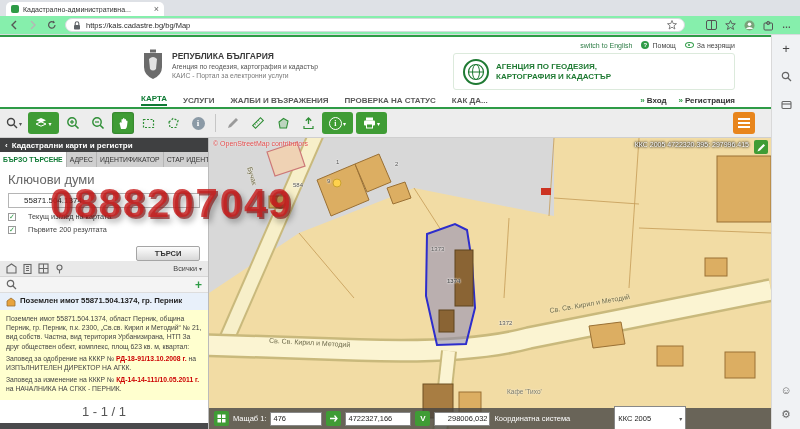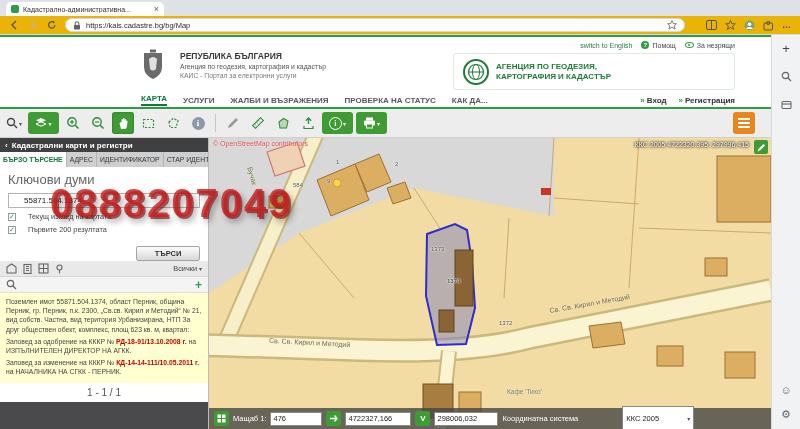--- a/index.html
+++ b/index.html
@@ -7,39 +7,39 @@
   body { font-family: "Liberation Sans", "DejaVu Sans", sans-serif; background:#fff; }
   .screen { position:relative; width:800px; height:429px; overflow:hidden; background:#fff; }
 
   
   .chrome { position:absolute; left:0; top:0; width:800px; height:35px; }
   .tabstrip { height:16px; background:#dee1e6; display:flex; align-items:flex-end; padding-left:6px; }
   .tab { width:158px; height:14px; background:#fff; border-radius:5px 5px 0 0; display:flex; align-items:center; gap:4px; padding:0 5px; }
   .favicon { width:8px; height:8px; border-radius:2px; background:#2e9b46; flex:none; }
   .tab-title { font-size:7px; color:#333; white-space:nowrap; overflow:hidden; flex:1; }
   .tab-close { font-size:9px; color:#666; line-height:8px; cursor:default; }
-  .addressbar { height:19px; background:#eab308; border-bottom:1px solid #d8dbde; display:flex; align-items:center; padding:0 8px; gap:7px; }
+  .addressbar { height:19px; background:#86efac; border-bottom:1px solid #d8dbde; display:flex; align-items:center; padding:0 8px; gap:7px; }
   .nav-ico { width:12px; height:12px; flex:none; display:flex; align-items:center; justify-content:center; }
   .urlpill { flex:1; max-width:620px; height:14px; background:#fff; border:1px solid #d5d9dd; border-radius:8px; display:flex; align-items:center; gap:5px; padding:0 7px; }
   .url-text { font-size:7.5px; color:#2b2b2b; white-space:nowrap; overflow:hidden; flex:1; }
   .chrome-right { display:flex; align-items:center; gap:8px; margin-left:auto; }
   .dots { font-size:9px; color:#555; font-weight:bold; letter-spacing:1px; }
 
   
   .edge-sidebar { position:absolute; right:0; top:35px; width:29px; height:394px; background:#f0f2f4; border-left:1px solid #d9d9d9; display:flex; flex-direction:column; align-items:center; padding:8px 0; gap:14px; }
   .sb-plus { font-size:13px; color:#444; line-height:12px; }
   .sb-ico { width:14px; height:14px; display:flex; align-items:center; justify-content:center; color:#666; font-size:11px; }
   .sb-bottom { margin-top:auto; display:flex; flex-direction:column; gap:10px; align-items:center; }
 
   
   .page { position:absolute; left:0; top:35px; width:771px; height:394px; }
 
   .site-header { position:relative; height:58px; background:#fff; border-top:2px solid #2e9b46; }
   .coat { position:absolute; left:141px; top:12px; width:24px; height:32px; }
-  .gov-text { position:absolute; left:180px; top:14px; }
+  .gov-text { position:absolute; left:172px; top:14px; }
   .gov-l1 { font-size:8.5px; font-weight:bold; color:#3a3a3a; }
   .gov-l2 { font-size:6.8px; color:#555; margin-top:2px; }
   .gov-l3 { font-size:6.8px; color:#7a7a7a; margin-top:2px; }
   .top-links { position:absolute; right:36px; top:4px; display:flex; align-items:center; gap:9px; font-size:7px; }
   .lnk-en { color:#2e7d46; }
   .lnk { color:#444; display:flex; align-items:center; gap:3px; }
   .q-ico { width:8px; height:8px; border-radius:50%; background:#2e9b46; color:#fff; font-size:6px; font-weight:bold; display:flex; align-items:center; justify-content:center; }
   .eye-ico { width:9px; height:6px; border:1px solid #2e9b46; border-radius:50%; position:relative; }
   .eye-ico::after { content:""; position:absolute; left:2.5px; top:1px; width:2px; height:2px; border-radius:50%; background:#2e9b46; }
   .logo-card { position:absolute; right:36px; top:16px; width:282px; height:37px; background:#fff; border:1px solid #dcead c; border:1px solid #dceadc; border-radius:3px; display:flex; align-items:center; gap:7px; padding:0 9px; }
@@ -88,21 +88,21 @@
   .icons-row { height:16px; background:#e9e9e9; border-bottom:1px solid #d5d5d5; display:flex; align-items:center; gap:5px; padding:0 6px; flex:none; }
   .pi { width:11px; height:11px; display:flex; align-items:center; justify-content:center; }
   .all-filter { margin-left:auto; font-size:7.3px; color:#444; display:flex; gap:2px; align-items:center; }
   .zoom-row { height:16px; background:#f4f4f4; border-bottom:1px solid #ddd; display:flex; align-items:center; padding:0 6px; flex:none; }
   .green-plus { margin-left:auto; color:#2e9b46; font-size:12px; font-weight:bold; line-height:10px; }
   .result-item { background:#e8f0fa; padding:3px 6px; display:flex; gap:4px; align-items:flex-start; flex:none; }
   .result-title { font-size:7.8px; font-weight:bold; color:#222; line-height:1.25; }
   .result-details { background:#ffffcf; padding:4px 6px; font-size:6.8px; color:#444; line-height:1.35; flex:none; }
   .result-details p { margin-bottom:3px; }
   .red { color:#cc0000; font-weight:bold; }
-  .pagination { font-size:10px; color:#555; text-align:center; padding:4px 0; flex:none; }
+  .pagination { font-size:13px; color:#555; text-align:center; padding:4px 0; flex:none; }
   .panel-footer { flex:1; background:#4a4a4c; }
 
   
   .map { position:relative; width:562px; height:291px; background:#d8d8d8; overflow:hidden; }
   .map svg.basemapsvg { position:absolute; left:0; top:0; }
   .map-label { position:absolute; font-size:6px; color:#555; text-shadow:0 0 2px #fff, 0 0 2px #fff; white-space:nowrap; }
   .street-label { position:absolute; font-size:7px; color:#6e6a4a; white-space:nowrap; text-shadow:0 0 2px #fcf6d8; }
   .poi-label { position:absolute; font-size:6.5px; color:#7a7a6a; white-space:nowrap; text-shadow:0 0 2px #fff; }
   .attribution { position:absolute; left:4px; top:2px; font-size:7px; color:#e34d4d; text-shadow:0 0 2px #fff; }
   .crs-readout { position:absolute; right:22px; top:3px; font-size:7px; color:#fff; text-shadow:0 0 3px #000, 0 0 2px #000; }
@@ -411,20 +411,26 @@
             <span style="font-size:6px;color:#555;">▾</span>
           </span>
         </div>
         <div class="zoom-row">
           <svg width="11" height="11">
               <circle cx="4.5" cy="4.5" r="3.2" fill="none" stroke="#666" stroke-width="1.2"></circle>
               <line x1="7" y1="7" x2="10" y2="10" stroke="#666" stroke-width="1.2"></line>
             </svg>
           <span class="green-plus">+</span>
         </div>
+        <div class="result-item">
+          <svg width="10" height="10" style="flex:none;margin-top:1px;">
+              <polygon points="1,4 5,1 9,4 9,9 1,9" fill="#e8a33d" stroke="#9a7034" stroke-width="0.8"></polygon>
+            </svg>
+          <span class="result-title">Поземлен имот 55871.504.1374, гр. Перник</span>
+        </div>
         <div class="result-details">
           <p><span>Поземлен имот 55871.504.1374, област Перник, община Перник, гр. Перник, п.к. 2300, „Св.св. Кирил и Методий“ № 21, вид собств. Частна, вид територия Урбанизирана, НТП За друг обществен обект, комплекс, площ 623 кв. м, квартал:</span></p>
           <p>
             <span>Заповед за одобрение на КККР № </span><span class="red">РД-18-91/13.10.2008 г.</span><span> на ИЗПЪЛНИТЕЛЕН ДИРЕКТОР НА АГКК.</span>
           </p>
           <p>
             <span>Заповед за изменение на КККР № </span><span class="red">КД-14-14-111/10.05.2011 г.</span><span> на НАЧАЛНИКА НА СГКК - ПЕРНИК.</span>
           </p>
         </div>
         <div class="pagination">1 - 1 / 1</div>
@@ -511,21 +517,21 @@
           </span>
           <span class="sb-label">Мащаб 1:</span>
           <input class="sb-input" style="width: 52px;" value="476">
           <span class="gbtn">
             <svg width="9" height="9">
                 <path d="M1 4.5 L8 4.5 M5.5 1.5 L8 4.5 L5.5 7.5" stroke="#fff" stroke-width="1.3" fill="none"></path>
               </svg>
           </span>
           <input class="sb-input" style="width: 66px;" value="4722327,166">
           <span class="gbtn">V</span>
-          <input class="sb-input" style="width: 64px;" value="298006,032">
+          <input class="sb-input" style="width: 56px; text-align: right;" value="298006,032">
           <span class="sb-label">Координатна система</span>
           <span class="sb-select">
             <span>ККС 2005</span>
             <span style="font-size:6px;color:#555;">▾</span>
           </span>
         </div>
       </div>
     </div>
   </div>
 

